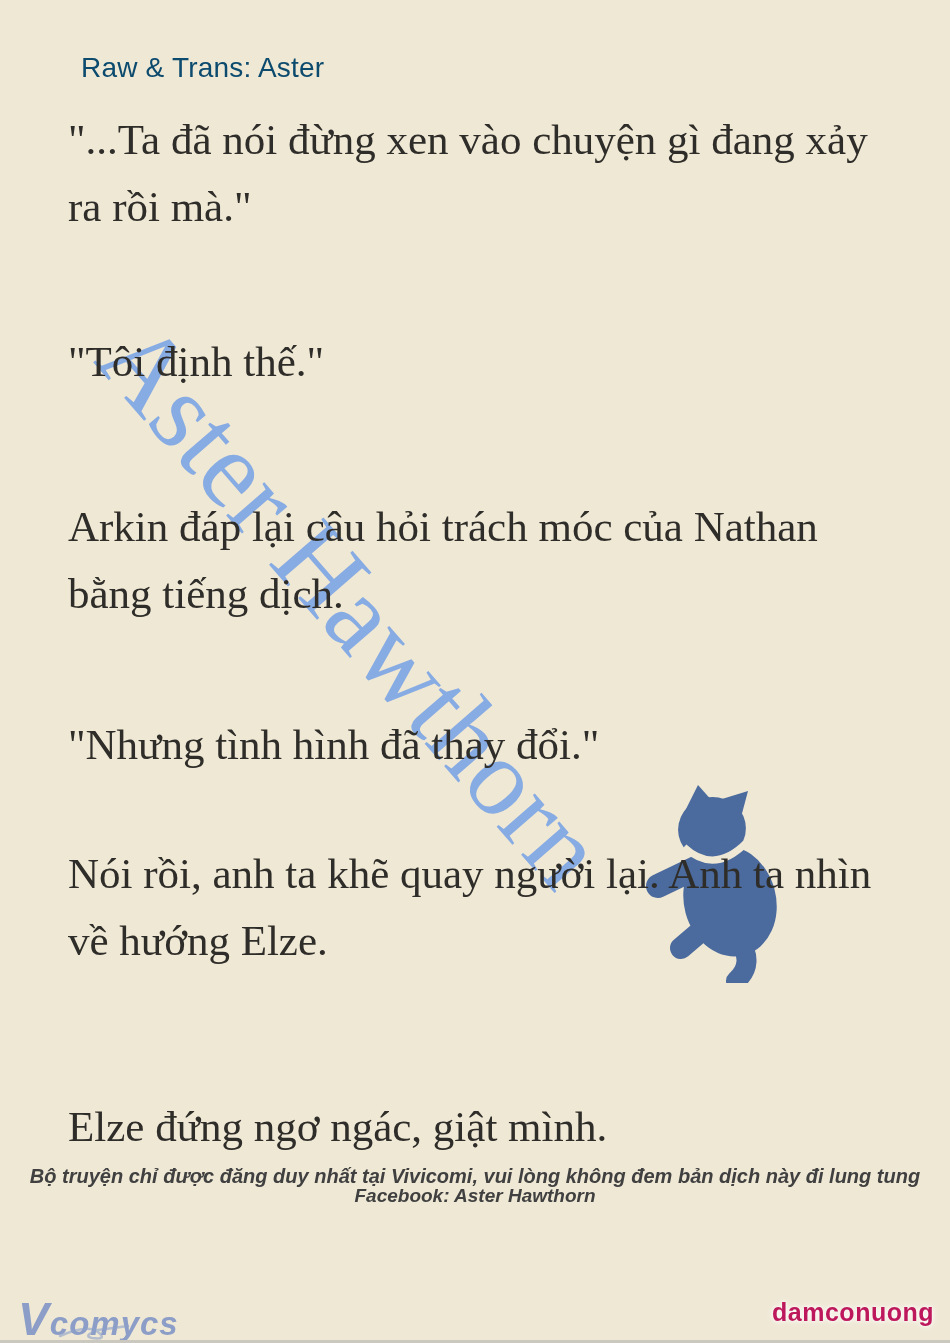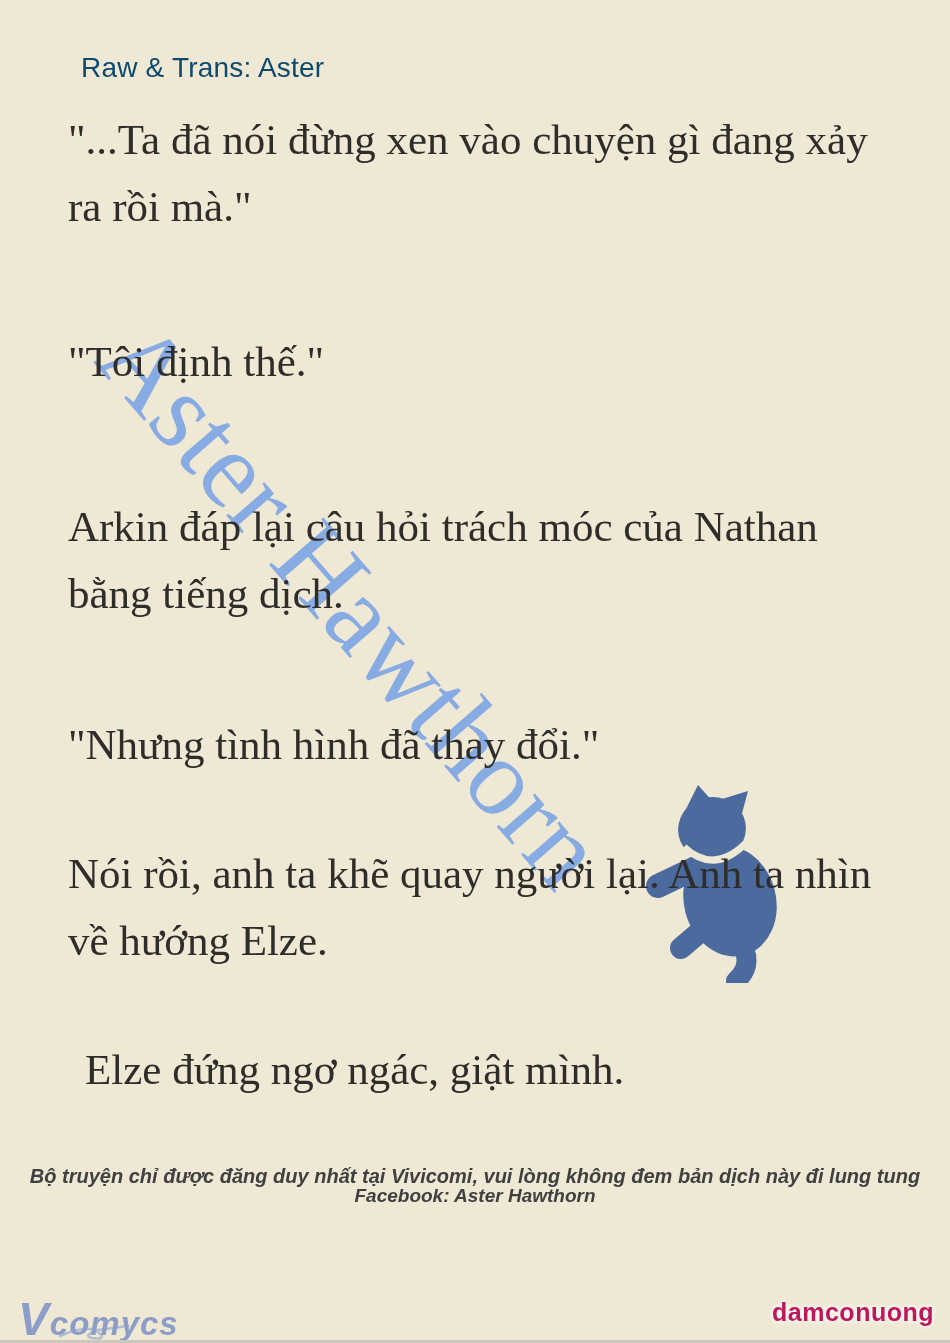--- a/index.html
+++ b/index.html
@@ -54,21 +54,21 @@
     font-size: 43px;
     line-height: 67px;
     color: #2f2d29;
     z-index: 3;
   }
   .p1 { top: 106px; }
   .p2 { top: 328px; }
   .p3 { top: 493px; }
   .p4 { top: 711px; }
   .p5 { top: 840px; }
-  .p6 { top: 1036px; margin-left: 17px; }
+  .p6 { top: 1093px; }
   .footer-line {
     position: absolute;
     left: 0;
     right: 0;
     text-align: center;
     font-weight: bold;
     font-style: italic;
     font-size: 20px;
     color: #404040;
     z-index: 4;

